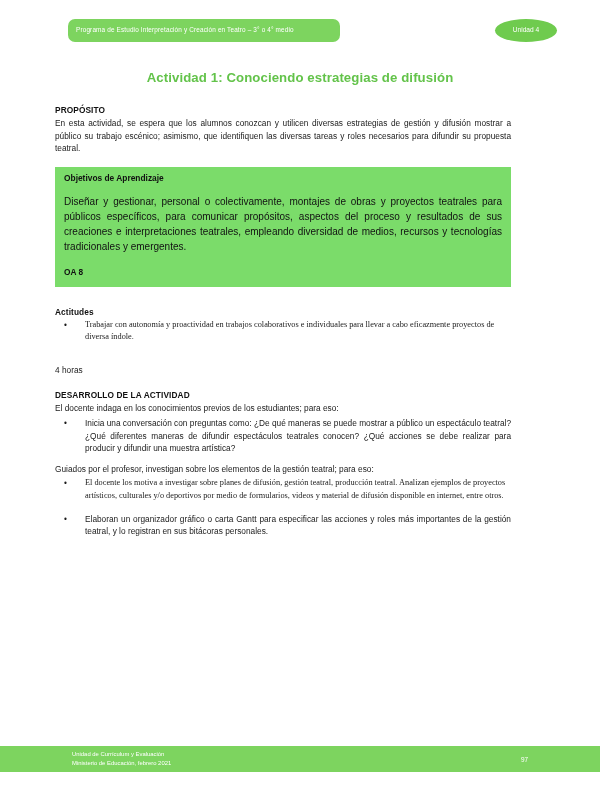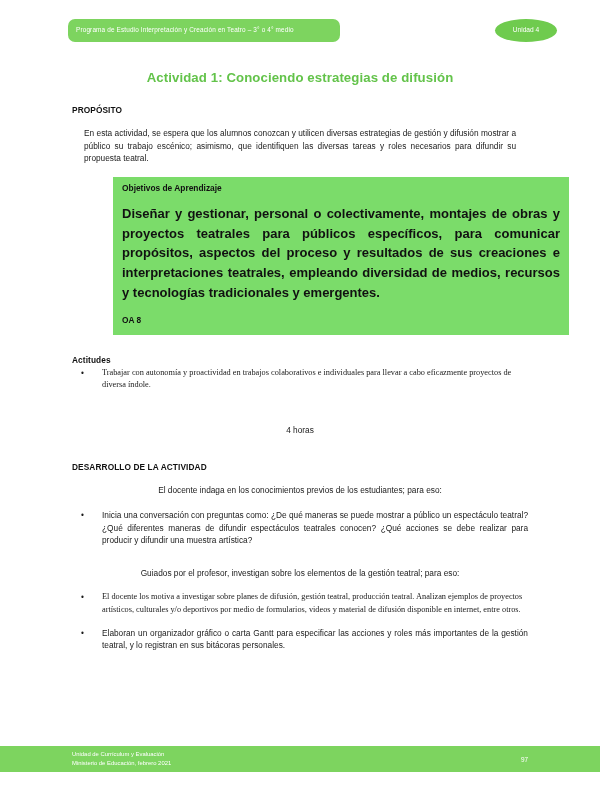--- a/index.html
+++ b/index.html
@@ -79,74 +79,72 @@
     text-align: center;
     font-size: 13.2px;
     font-weight: bold;
     color: #63C34A;
     letter-spacing: 0.1px;
   }
 
   
   .content {
     position: absolute;
-    left: 72px;
+    left: 55px;
     top: 105px;
     width: 456px;
   }
 
   .sec-head {
     font-size: 8.3px;
     font-weight: bold;
     color: #111111;
     margin: 0 0 2px 0;
     letter-spacing: 0.1px;
   }
   .para {
     font-size: 8.3px;
     line-height: 1.52;
     text-align: justify;
-    margin: 12px;
+    margin: 0;
     color: #1a1a1a;
   }
   .para-left {
-    text-align: center;
+    text-align: left;
   }
   .spacer-sm { height: 8px; }
   .spacer-md { height: 14px; }
   .spacer-lg { height: 20px; }
 
   
   .oa-box {
     background: #7BDC6A;
     width: 456px;
     box-sizing: border-box;
     padding: 6px 9px 9px 9px;
     margin-top: 12px;
-    margin-left: 41px;
   }
   .oa-box-title {
     font-size: 8.4px;
     font-weight: bold;
     color: #111111;
     margin-bottom: 11px;
   }
   .oa-code {
     font-size: 8.3px;
     font-weight: bold;
     color: #111111;
     margin-bottom: 1px;
   }
   .oa-text {
-    font-size: 13px;
+    font-size: 10px;
     line-height: 1.52;
     text-align: justify;
     color: #111111;
     margin: 0;
-    font-weight: bold;
   }
   .oa-gap { height: 12px; }
 
   
   .bullet-row {
     display: flex;
     align-items: flex-start;
     margin-top: 2px;
   }
   .bullet-dot {

